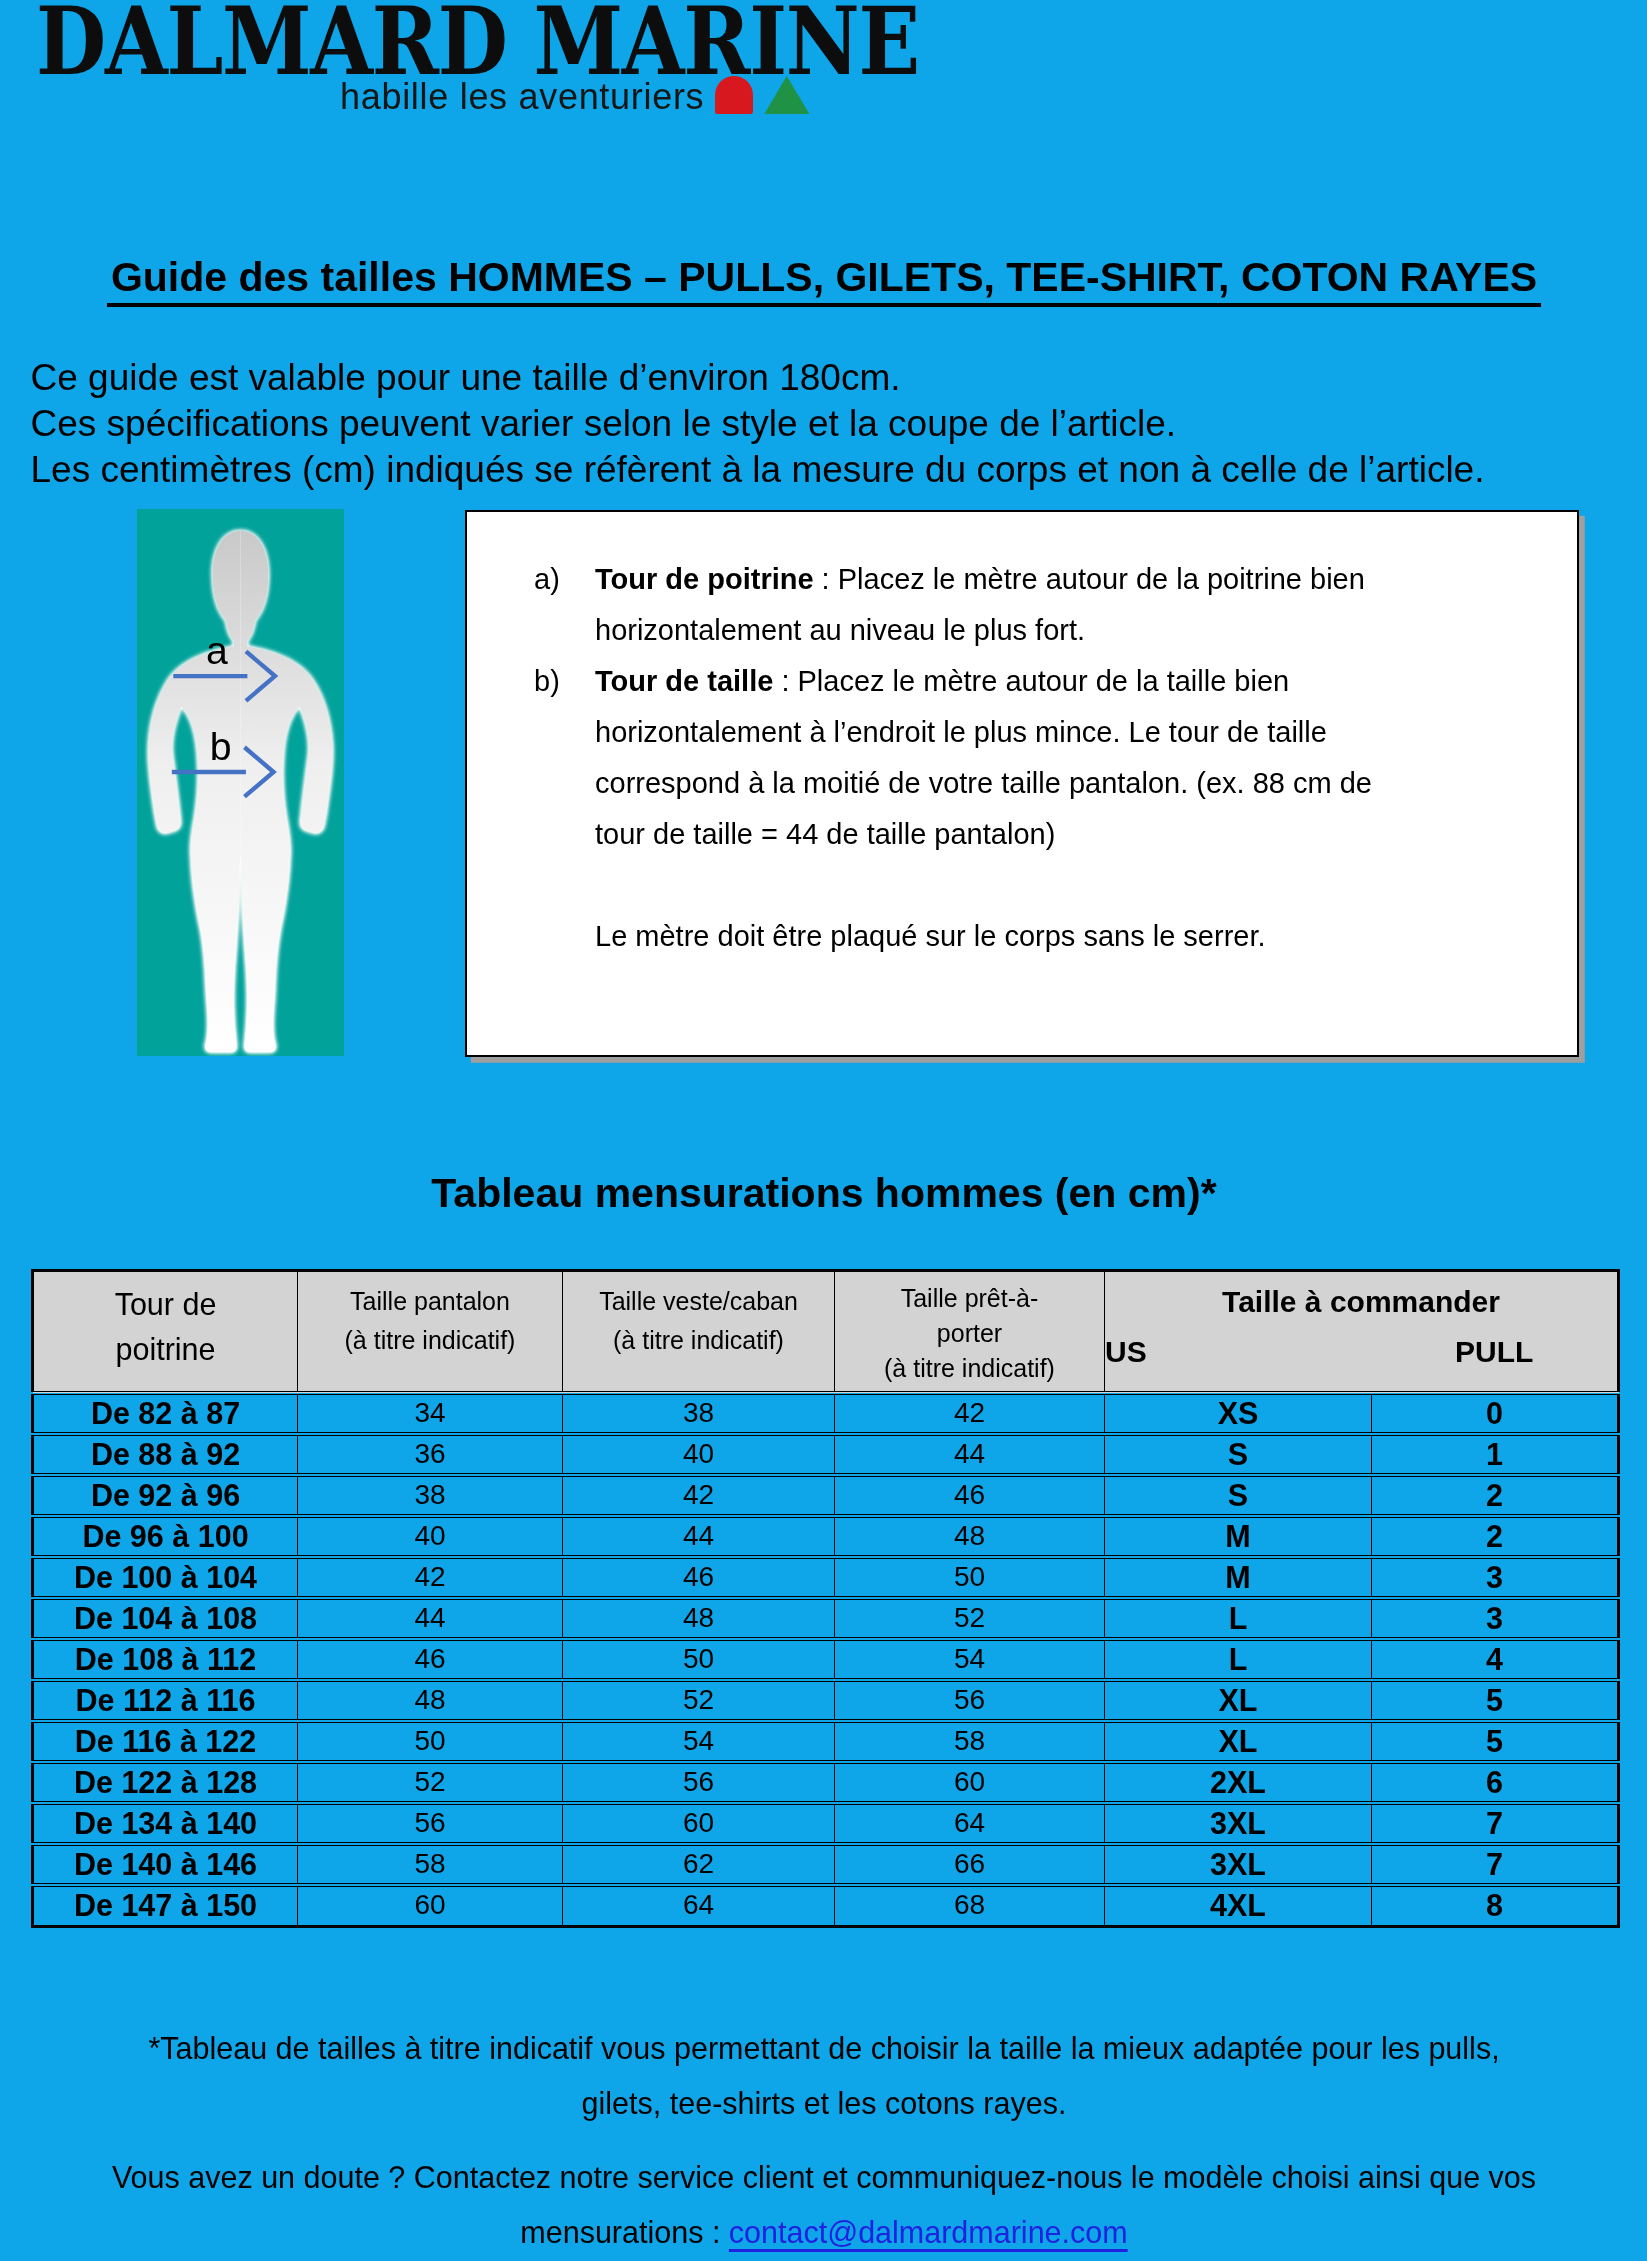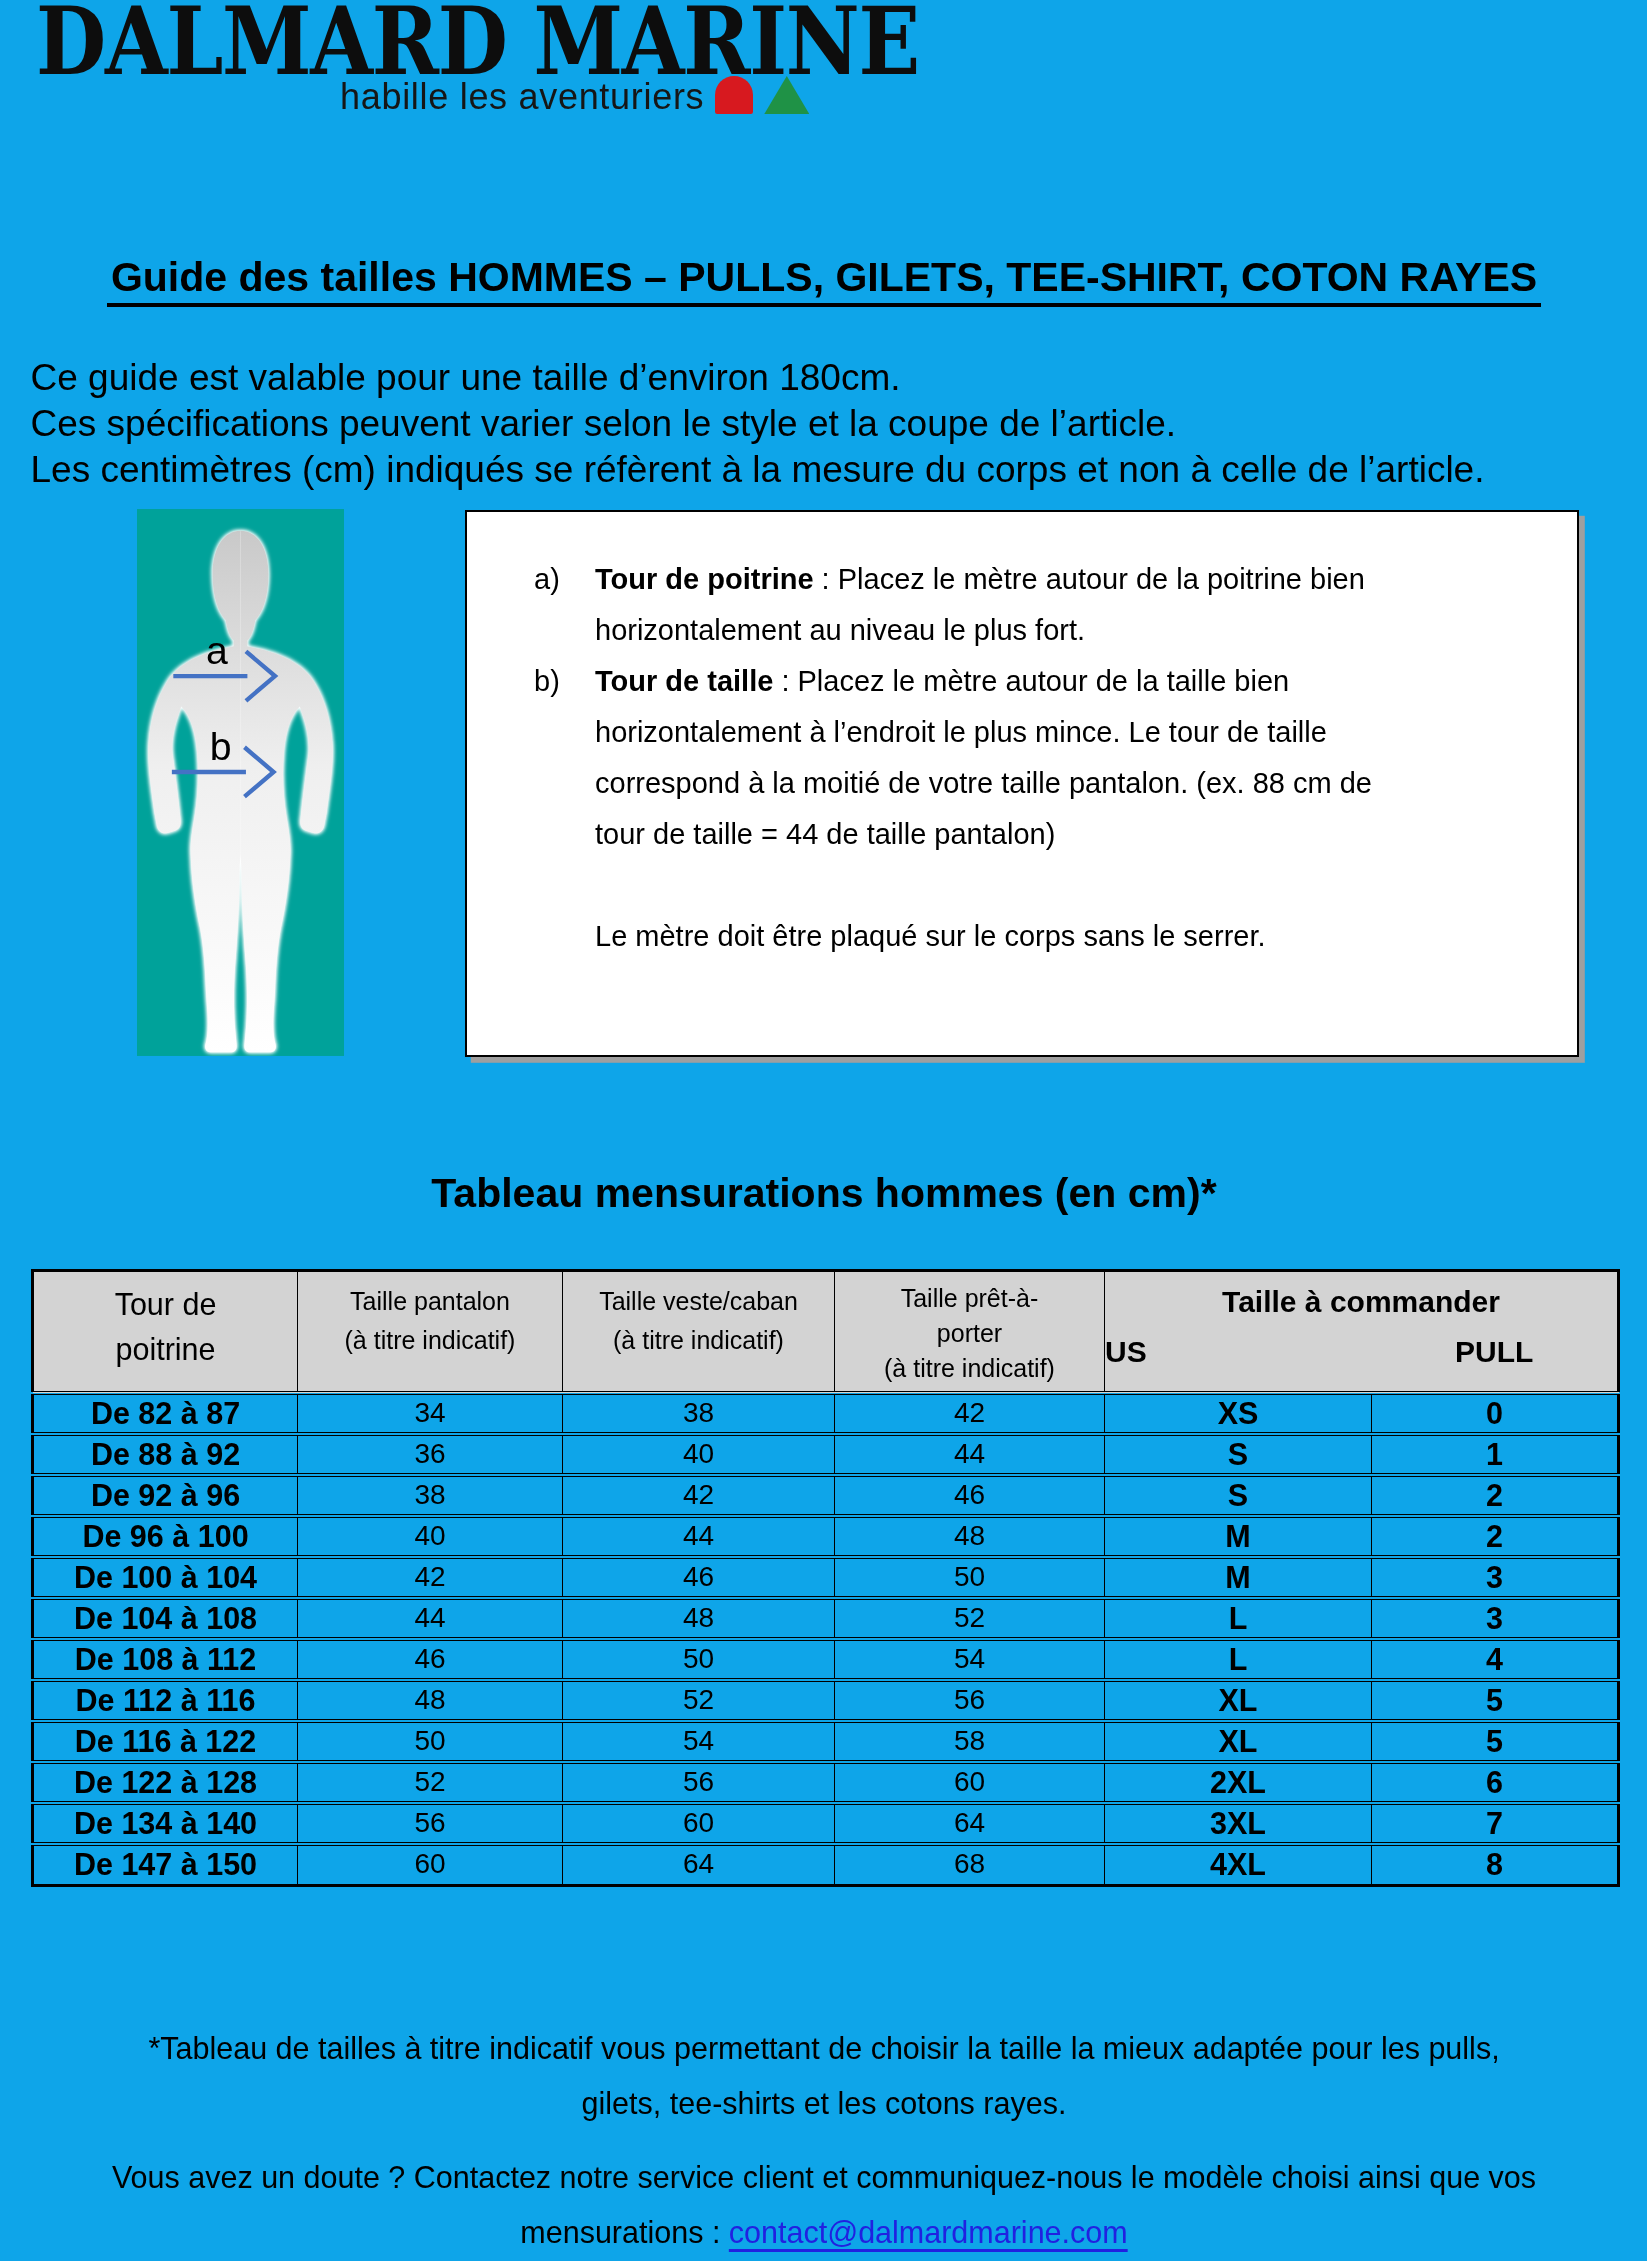--- a/index.html
+++ b/index.html
@@ -259,20 +259,28 @@
         </tr>
         <tr>
           <th class="c-chest">De 134 à 140</th>
           <td class="c-num">56</td>
           <td class="c-num">60</td>
           <td class="c-num">64</td>
           <td class="c-size">3XL</td>
           <td class="c-size">7</td>
         </tr>
         <tr>
+          <th class="c-chest">De 140 à 146</th>
+          <td class="c-num">58</td>
+          <td class="c-num">62</td>
+          <td class="c-num">66</td>
+          <td class="c-size">3XL</td>
+          <td class="c-size">7</td>
+        </tr>
+        <tr>
           <th class="c-chest">De 147 à 150</th>
           <td class="c-num">60</td>
           <td class="c-num">64</td>
           <td class="c-num">68</td>
           <td class="c-size">4XL</td>
           <td class="c-size">8</td>
         </tr>
       </tbody>
   </table>
 

